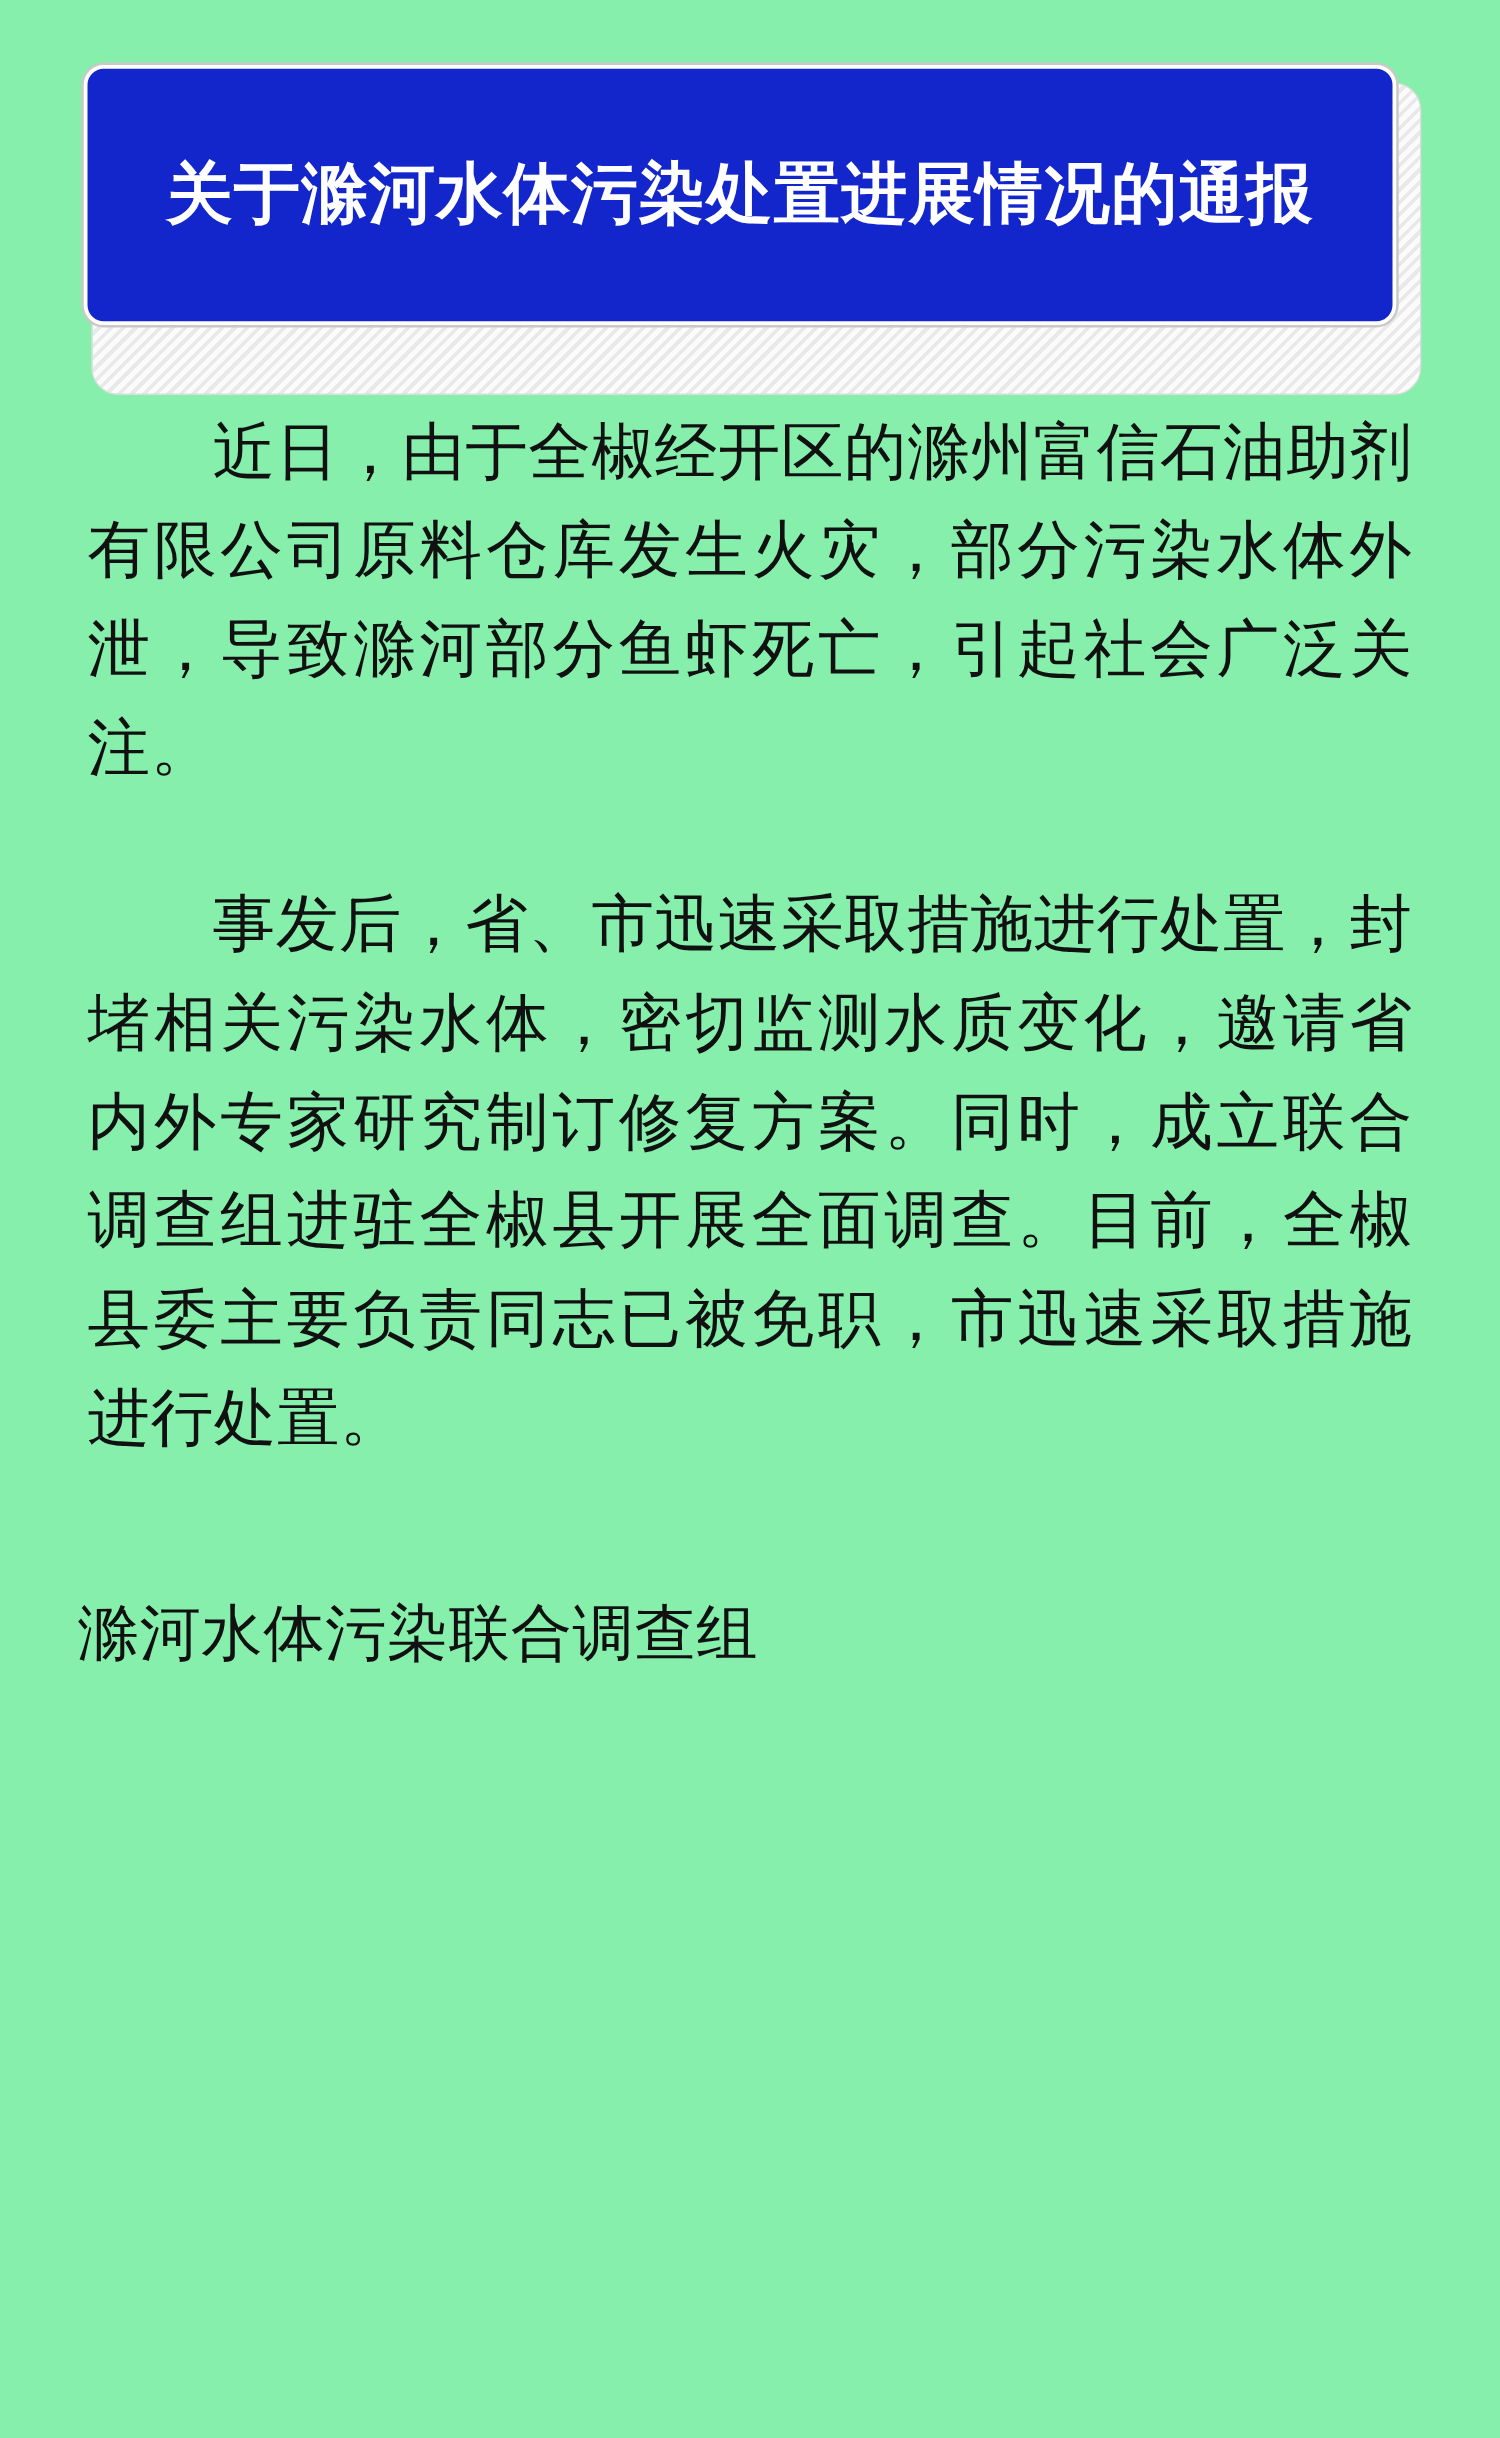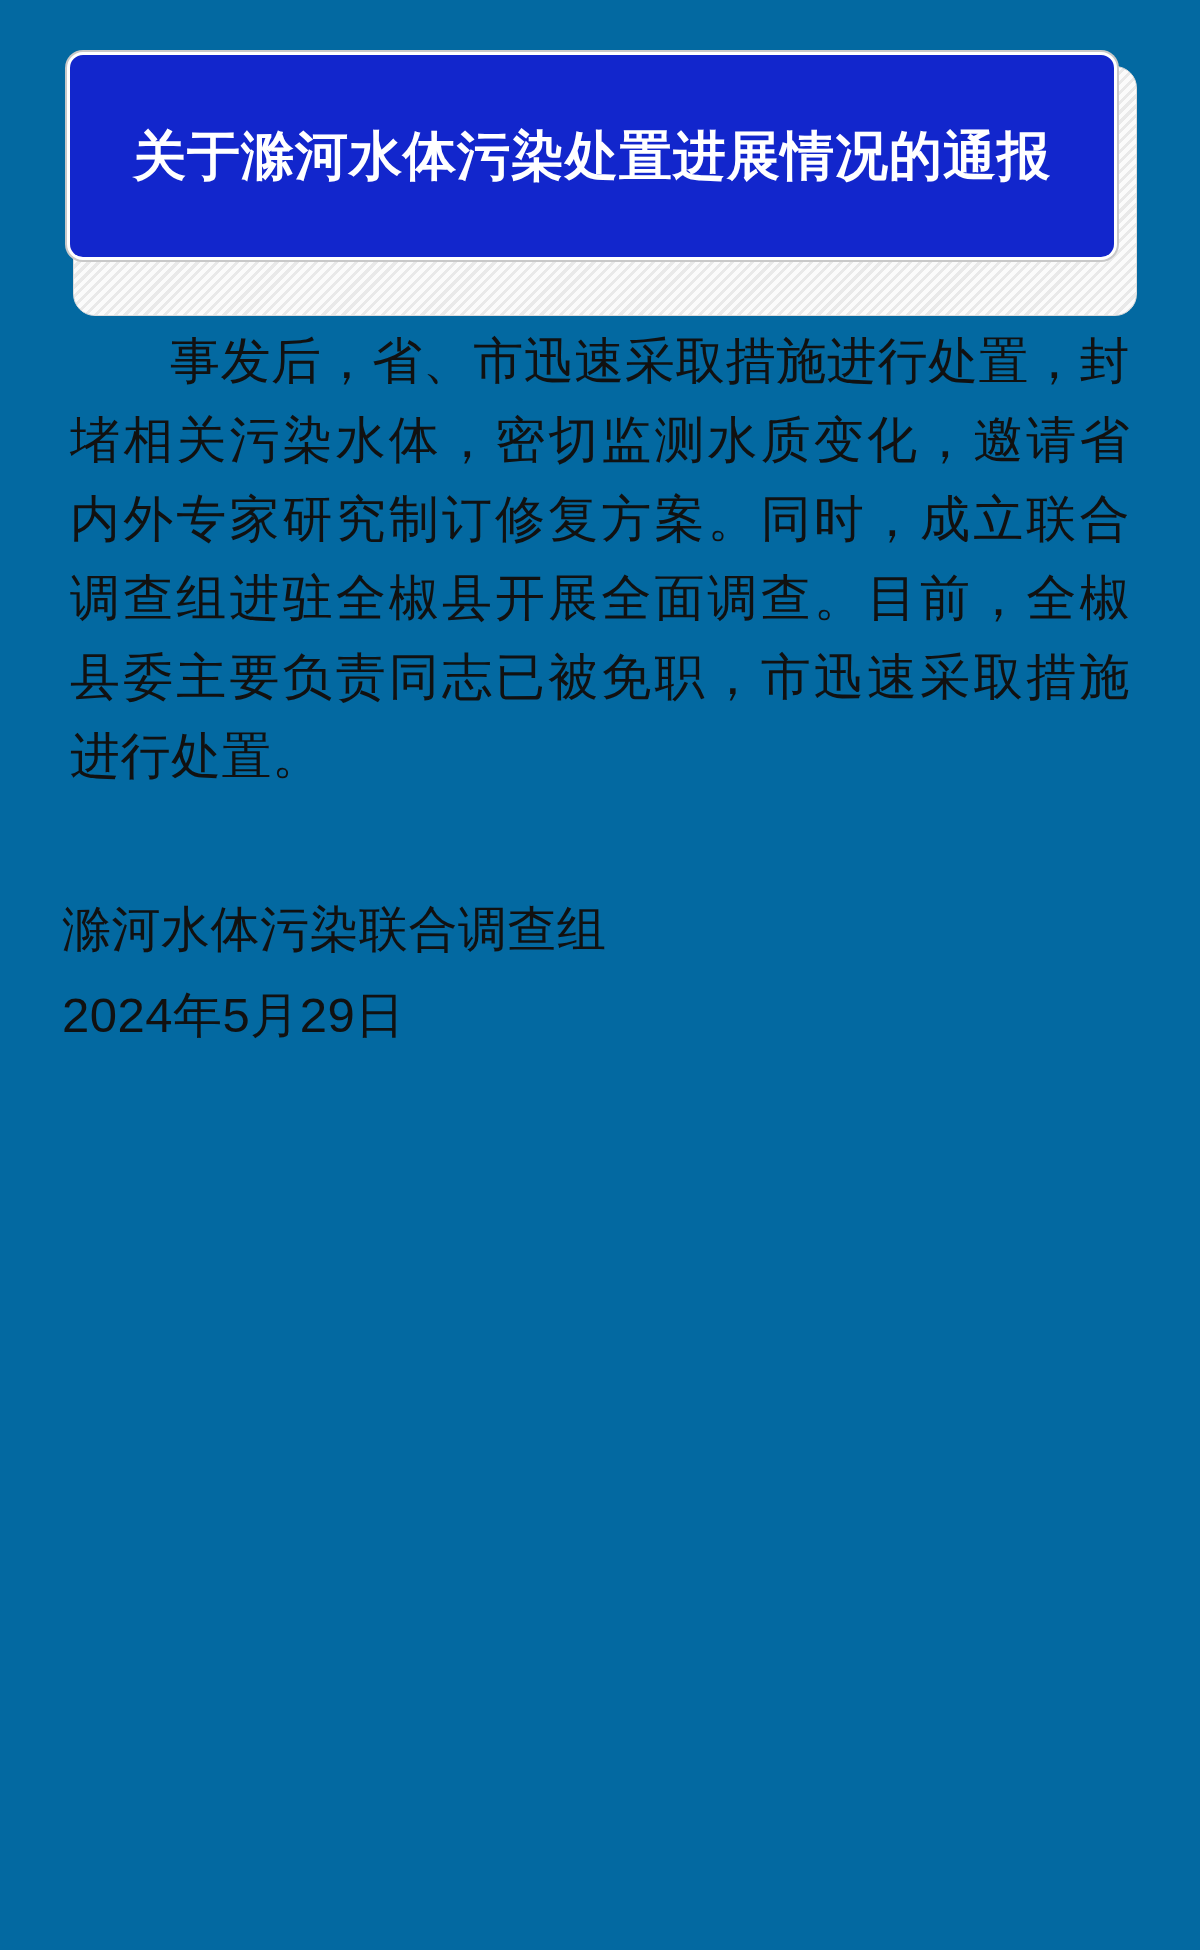--- a/index.html
+++ b/index.html
@@ -14,21 +14,21 @@
     color: #1a1a1a;
     overflow: hidden;
   }
 
   .page {
     position: relative;
     width: 1200px;
     height: 1950px;
     box-sizing: border-box;
     padding: 52px 62px 28px 62px;
-    background: #0369a1;
+    background: #86efac;
   }
 
   
   .title-banner-wrap {
     position: relative;
     margin: 0 auto;
     width: 1070px;
   }
   .title-shadow-plate {
     position: absolute;
@@ -116,21 +116,21 @@
 <div class="page">
 
   <div class="title-banner-wrap">
     <div class="title-shadow-plate"></div>
     <div class="title-banner">
       <div class="title-text">关于滁河水体污染处置进展情况的通报</div>
     </div>
   </div>
 
   <div class="doc-body">
+    <p class="para">近日，由于全椒经开区的滁州富信石油助剂有限公司原料仓库发生火灾，部分污染水体外泄，导致滁河部分鱼虾死亡，引起社会广泛关注。</p>
     <p class="para">事发后，省、市迅速采取措施进行处置，封堵相关污染水体，密切监测水质变化，邀请省内外专家研究制订修复方案。同时，成立联合调查组进驻全椒县开展全面调查。目前，全椒县委主要负责同志已被免职，市迅速采取措施进行处置。</p>
   </div>
 
   <div class="signature">
     <div class="sign-line">滁河水体污染联合调查组</div>
-    <div class="sign-date">2024年5月29日</div>
   </div>
 
 </div>
 
 </body></html>

